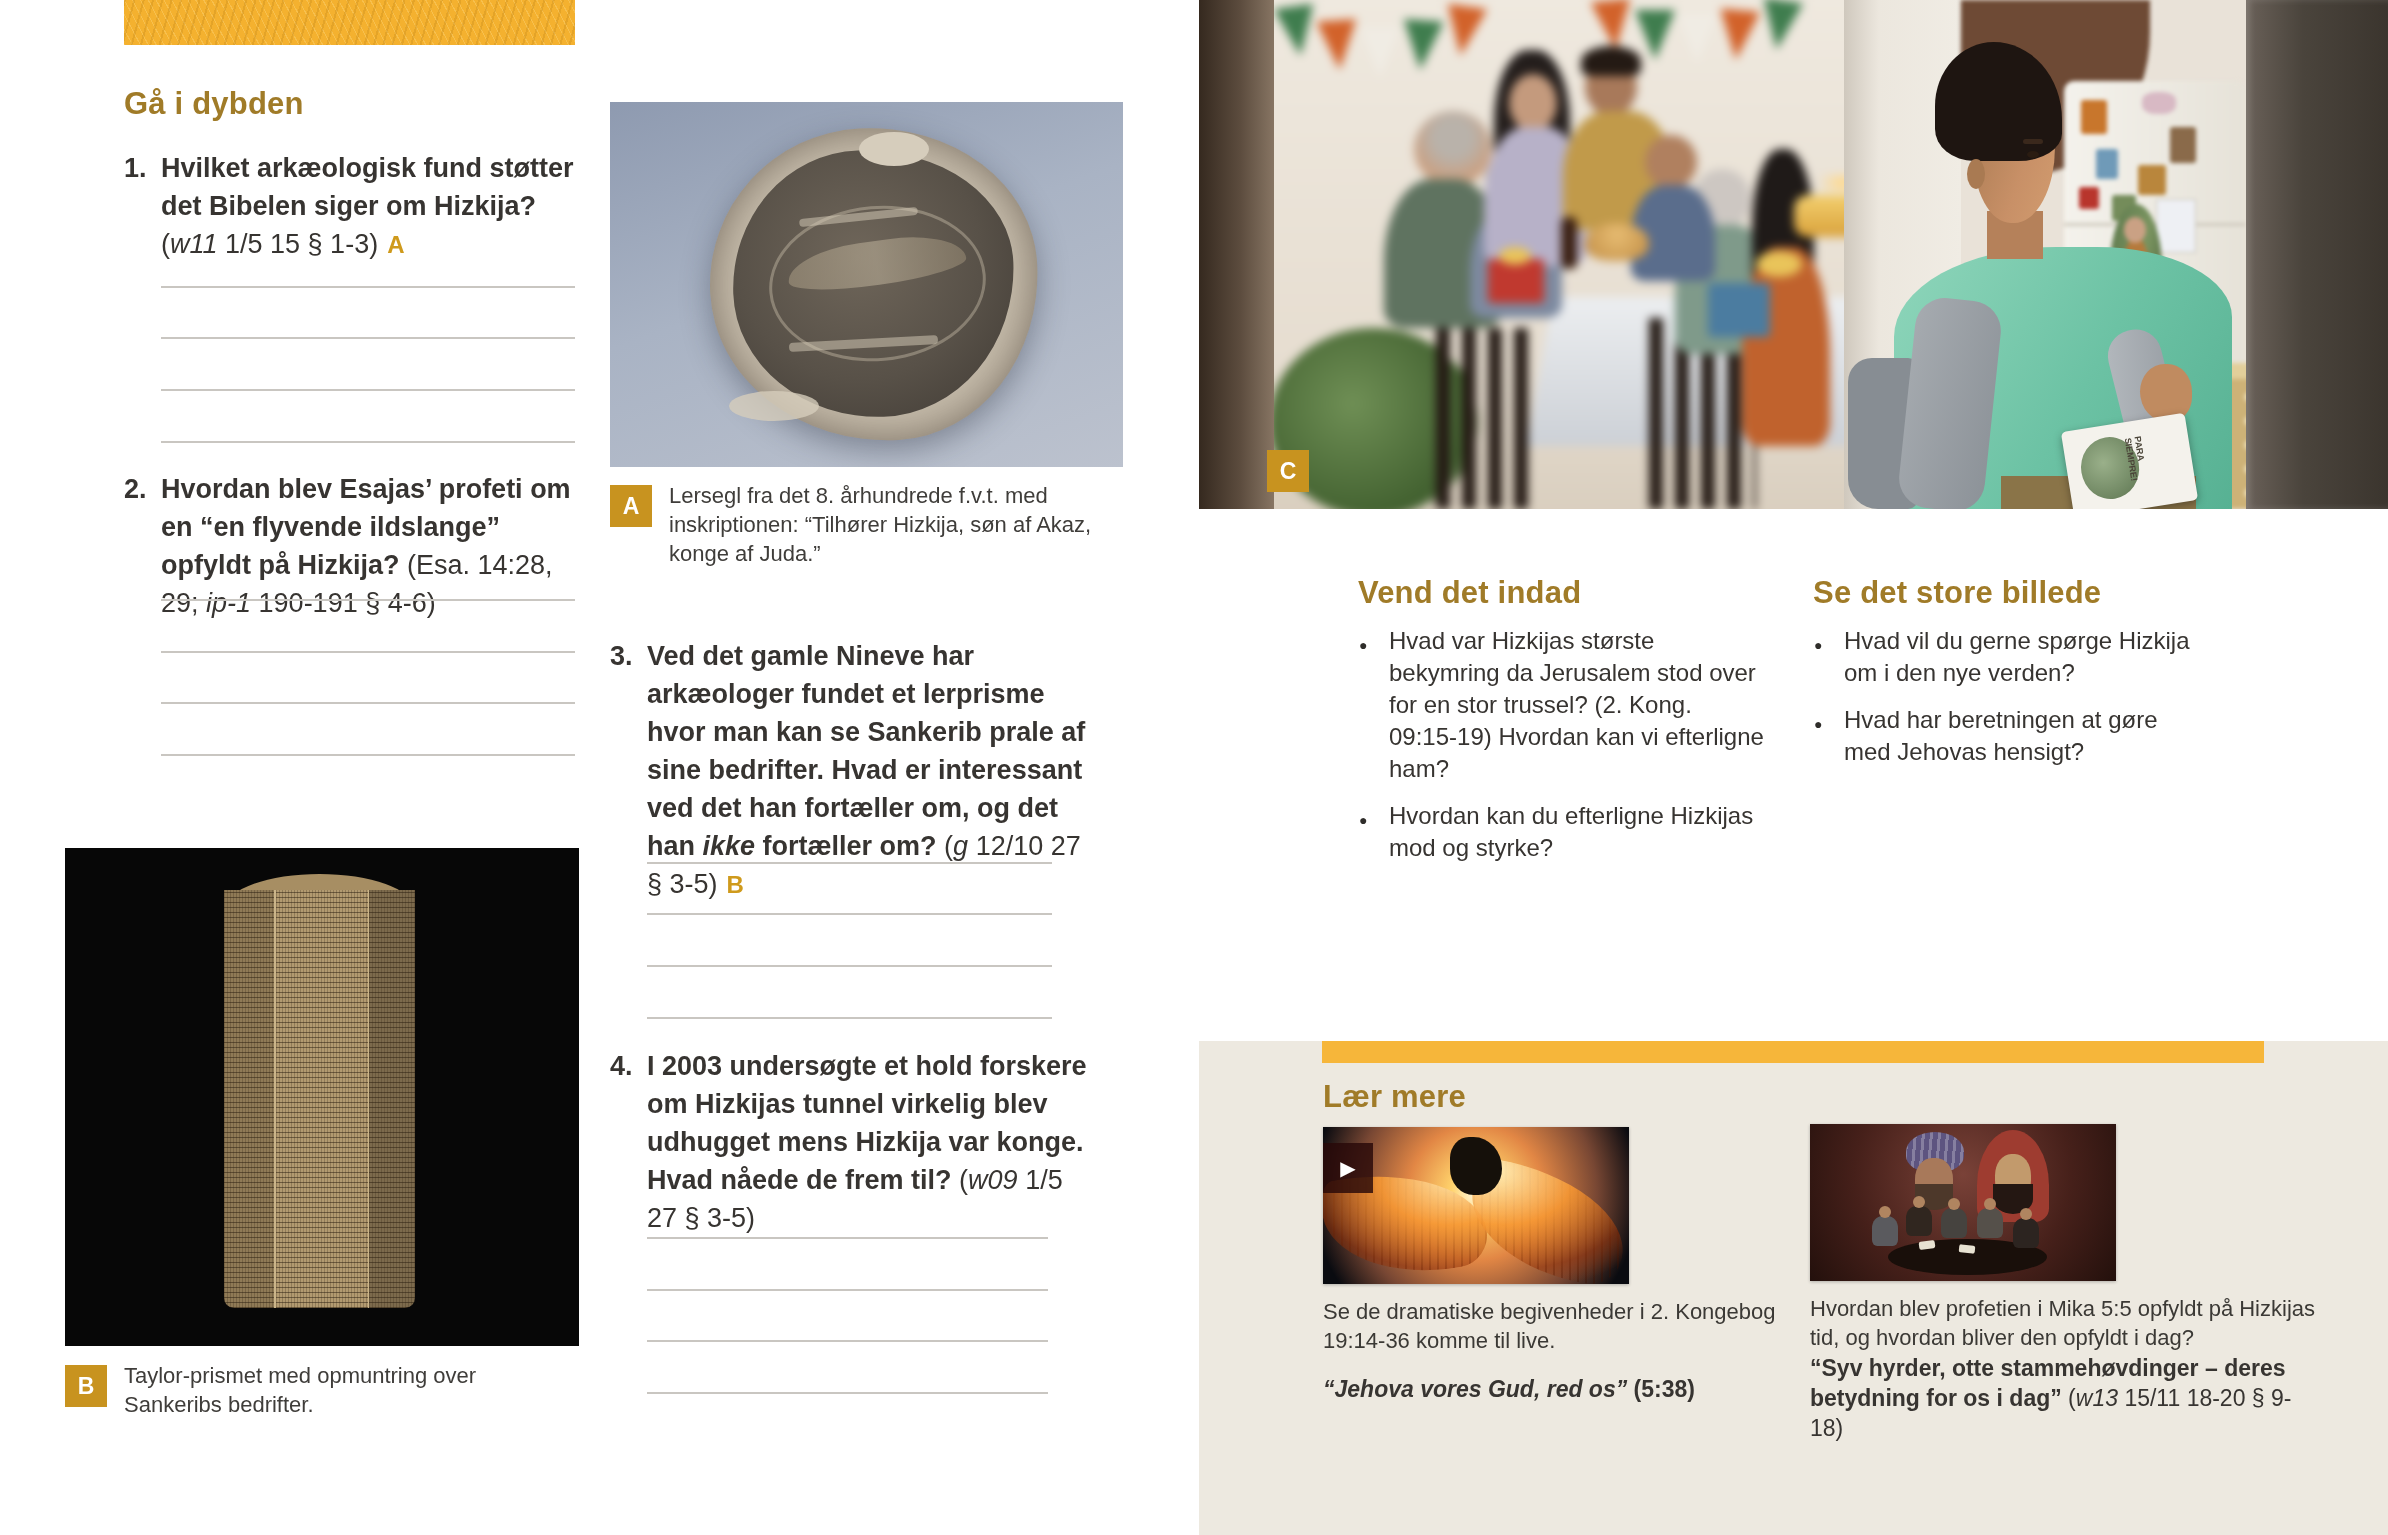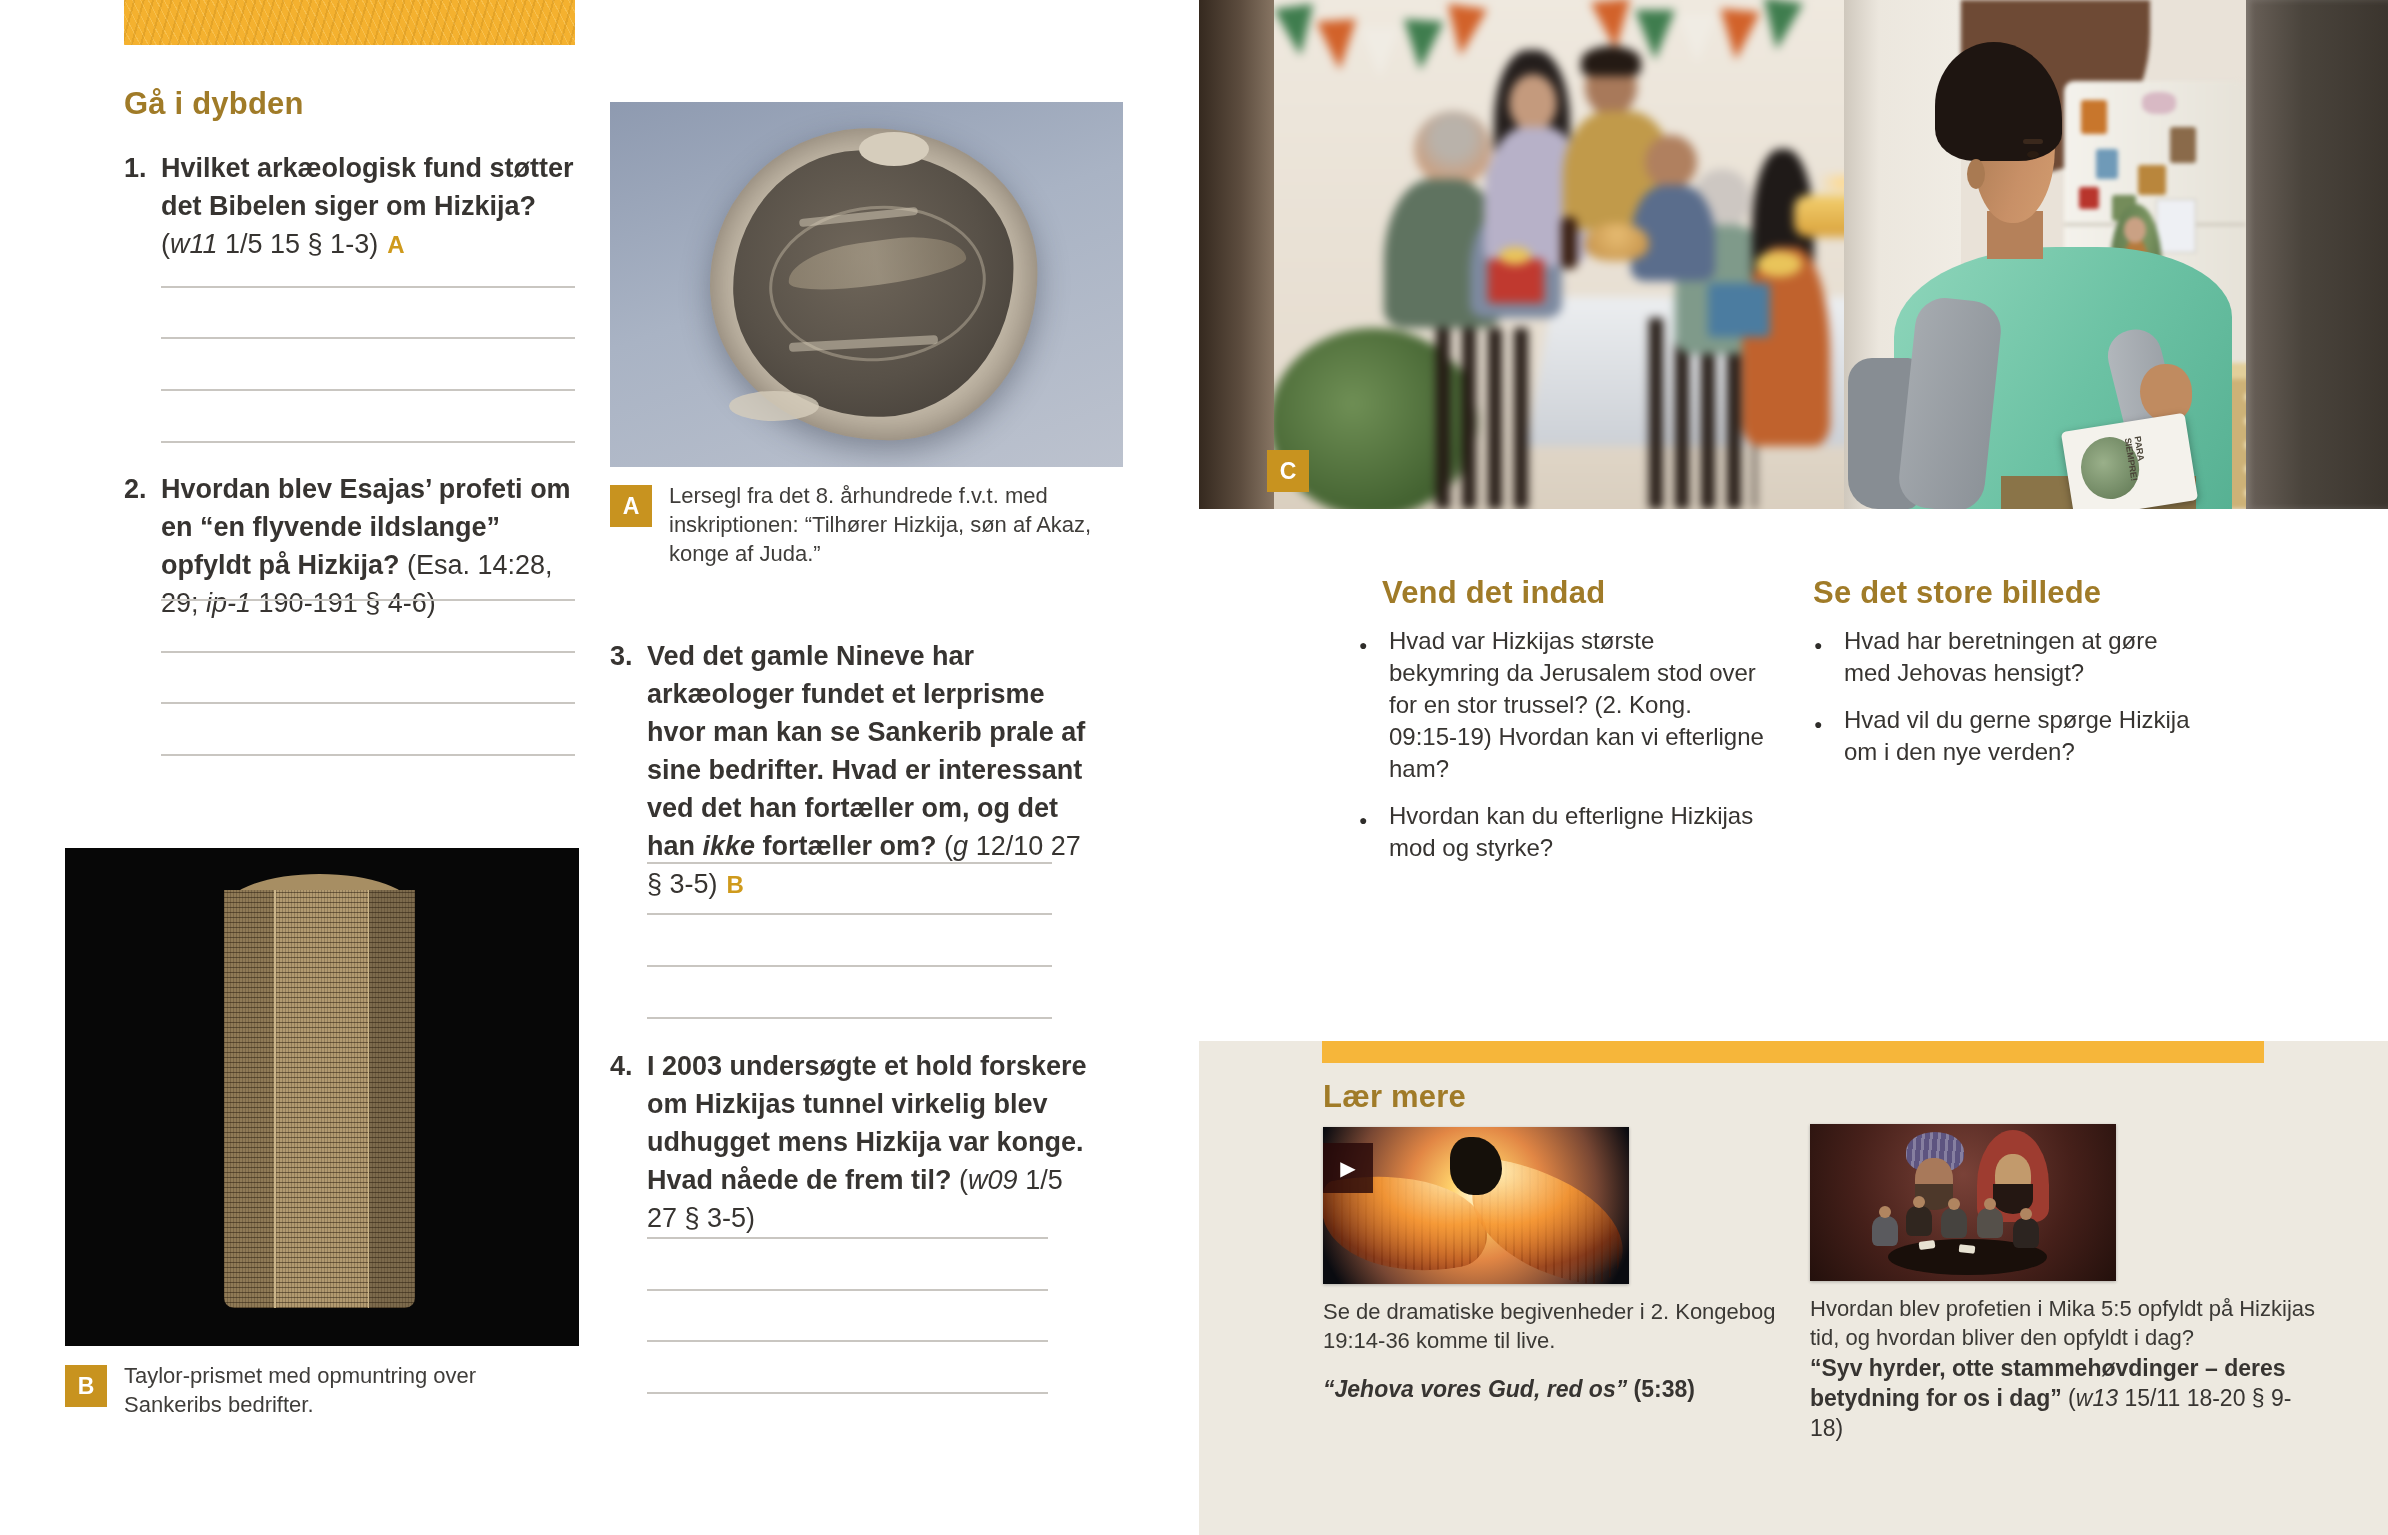--- a/index.html
+++ b/index.html
@@ -297,30 +297,30 @@
         <span class="abs" style="left:80px;top:16px;font-size:9px;font-weight:bold;color:#4a4438;transform:rotate(90deg);transform-origin:left top;">PARA SIEMPRE!</span>
       </div>
     </div>
 
     <div class="abs" style="left:0;top:0;width:75px;height:509px;background:linear-gradient(90deg,#35291f,#5c4c3e 55%,#877563);"></div>
     <div class="abs" style="left:1047px;top:0;width:142px;height:509px;background:linear-gradient(90deg,#6a6159,#4a443c 40%,#3b352e);box-shadow:inset 4px 0 6px rgba(255,255,255,.15);"></div>
   </div>
 
   <div class="abs caplabel" style="left:1267px;top:450px;">C</div>
 
-  <div class="abs sec-head" style="left:1358px;top:575px;margin-left:24px;">Vend det indad</div>
+  <div class="abs sec-head" style="left:1358px;top:575px;">Vend det indad</div>
   <ul class="abs blist" style="left:1358px;top:625px;width:406px;">
     <li><span>Hvad var Hizkijas største bekymring da Jerusalem stod over for en stor trussel? (2. Kong. 09:15-19) Hvordan kan vi efterligne ham?</span><span class="qlabel"></span></li>
     <li><span>Hvordan kan du efterligne Hizkijas mod og styrke?</span><span class="qlabel"></span></li>
   </ul>
 
   <div class="abs sec-head" style="left:1813px;top:575px;">Se det store billede</div>
   <ul class="abs blist" style="left:1813px;top:625px;width:390px;">
+    <li><span>Hvad vil du gerne spørge Hizkija om i den nye verden?</span></li>
     <li><span>Hvad har beretningen at gøre med Jehovas hensigt?</span></li>
-    <li><span>Hvad vil du gerne spørge Hizkija om i den nye verden?</span></li>
   </ul>
 
   <div class="abs beige"></div>
   <div class="abs goldbar"></div>
   <div class="abs sec-head" style="left:1323px;top:1079px;">Lær mere</div>
 
   <div class="abs thumb t1" style="left:1323px;top:1127px;width:306px;height:157px;">
     <div class="wing wing-l"></div>
     <div class="wing wing-r"></div>
     <div class="t1-dark"></div>

